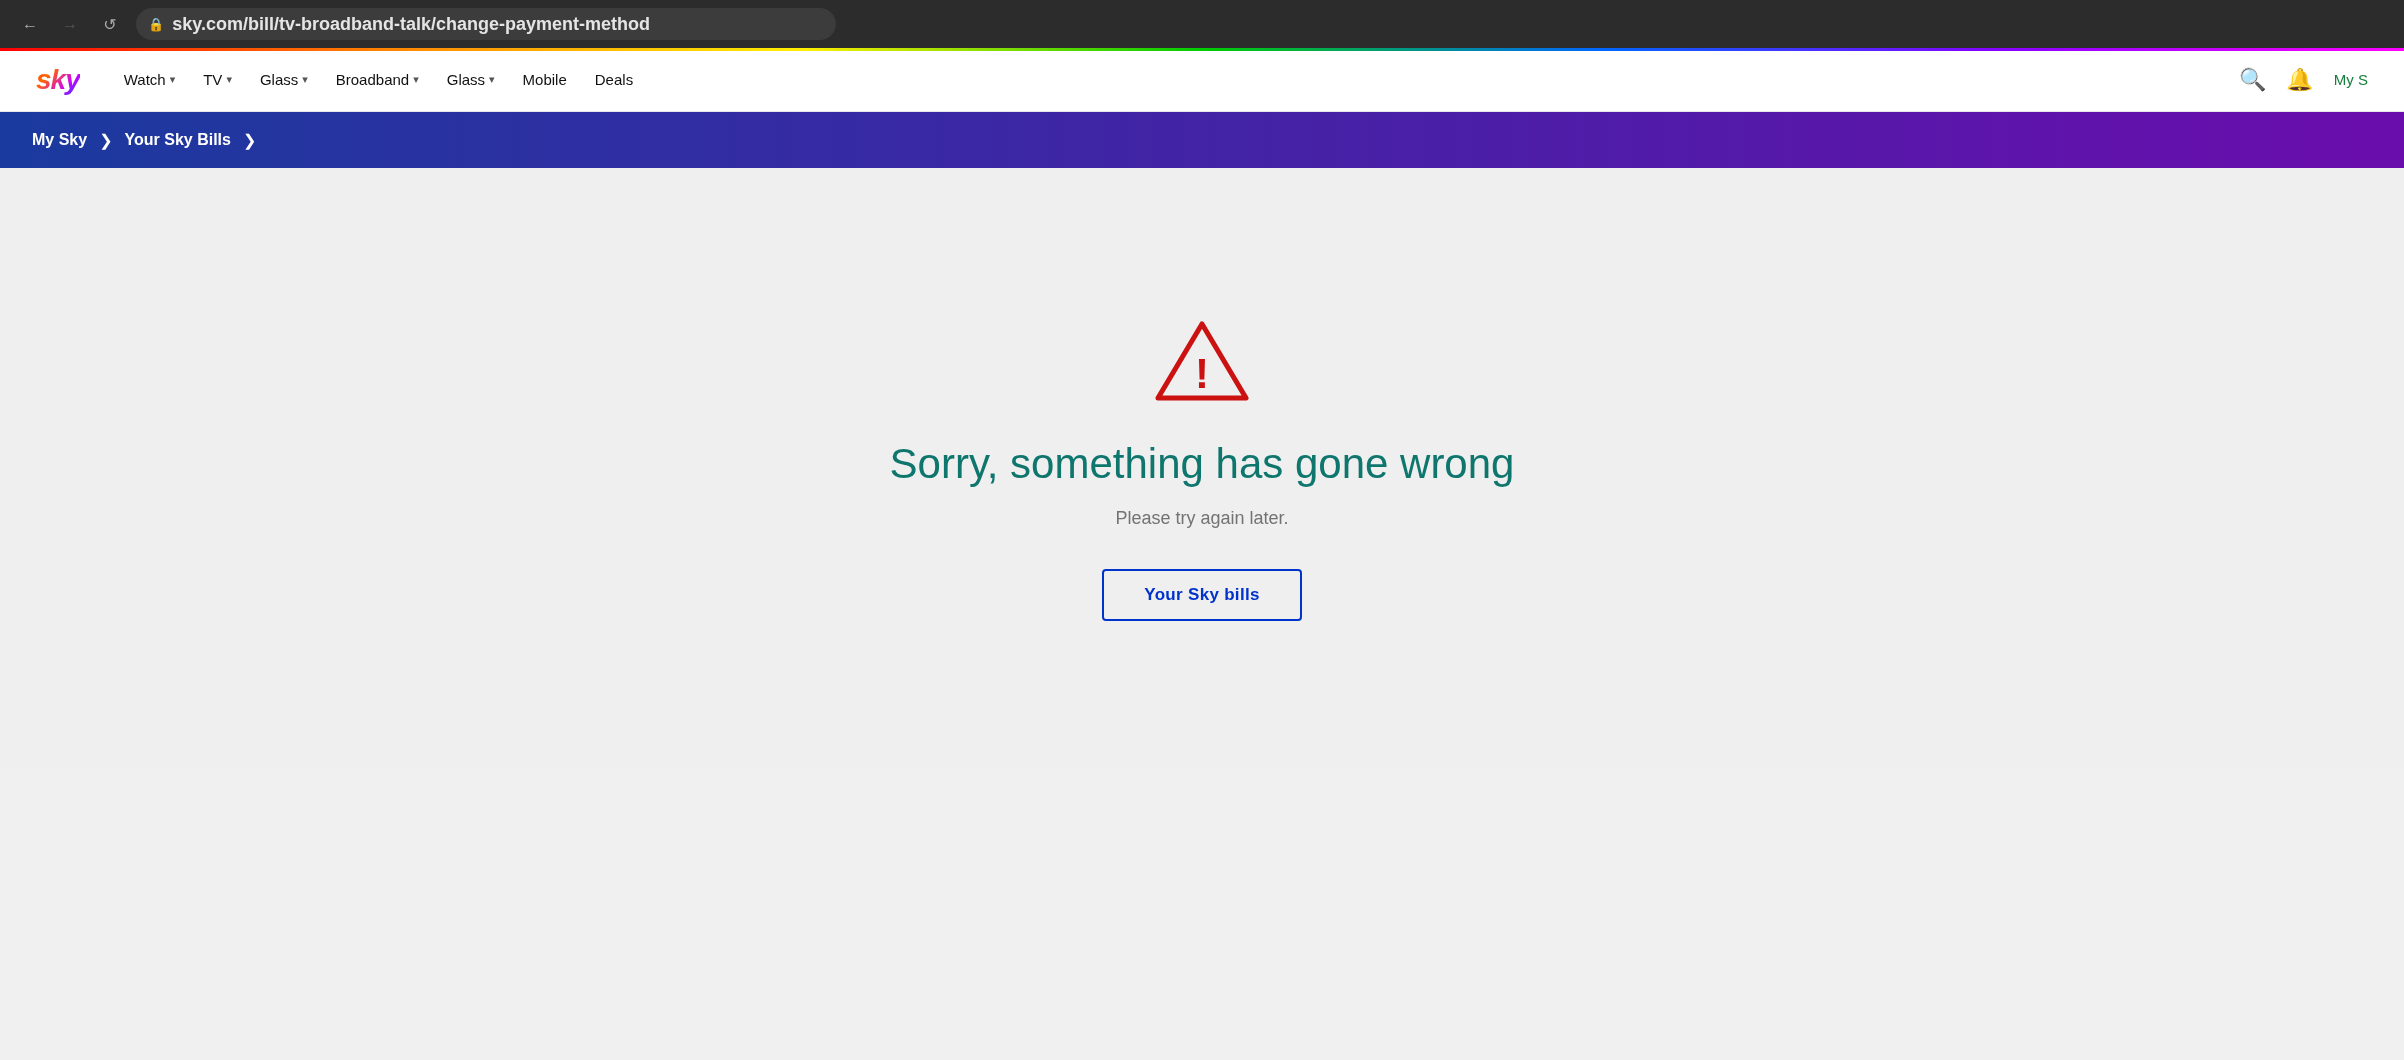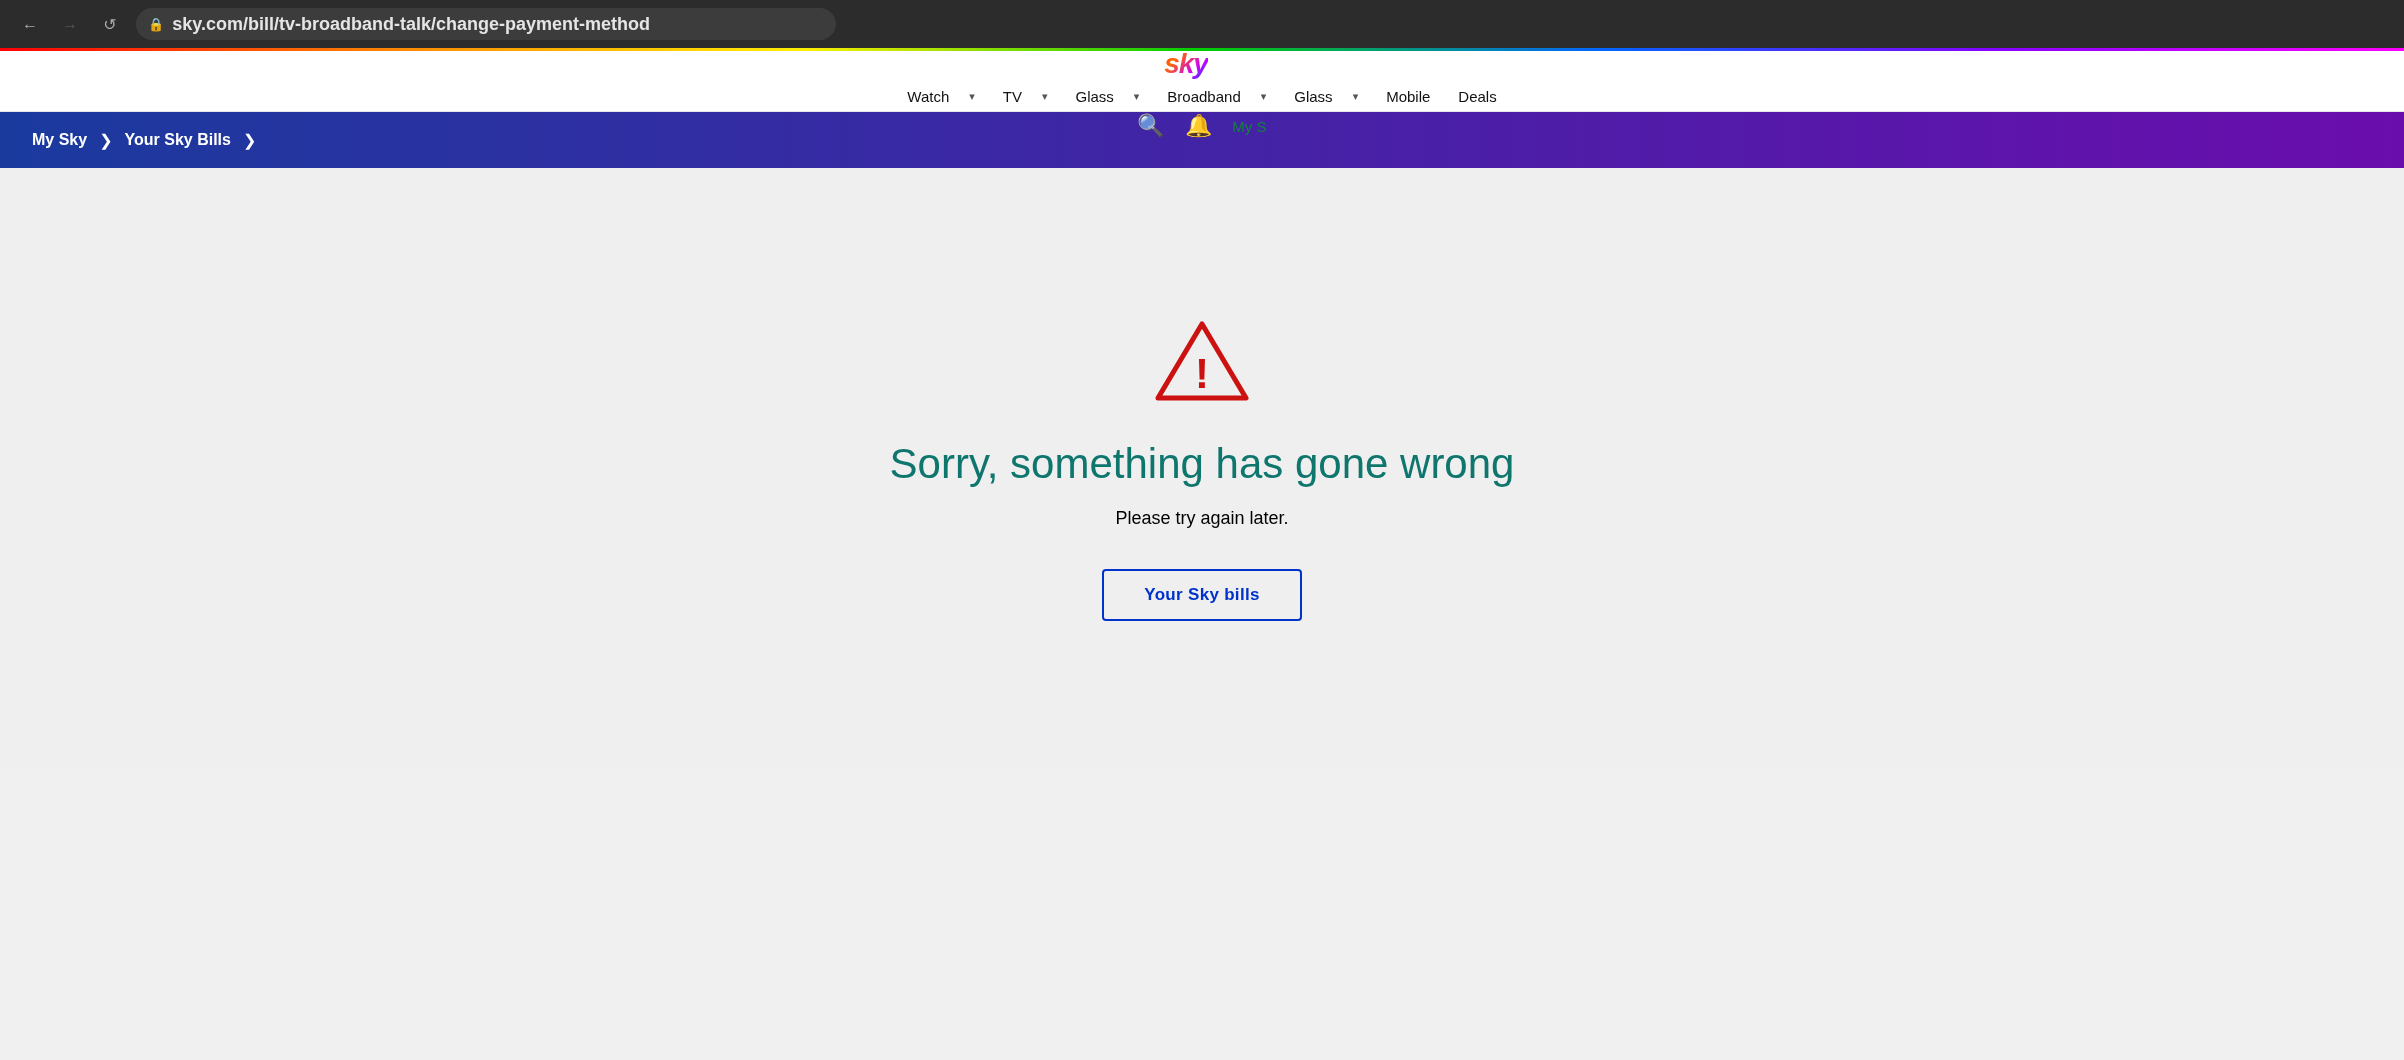--- a/index.html
+++ b/index.html
@@ -49,21 +49,20 @@
 
     
     .sky-navbar {
       background: #fff;
       height: 64px;
       display: flex;
       align-items: center;
       padding: 0 36px;
       border-bottom: 1px solid #e8e8e8;
       position: relative;
-      flex-direction: column;
     }
     
     .sky-navbar::before {
       content: '';
       position: absolute;
       top: 0; left: 0; right: 0;
       height: 3px;
       background: linear-gradient(to right, #ff0000, #ff8800, #ffee00, #00cc00, #0066ff, #8800ff, #ff00ff);
     }
     .sky-logo {
@@ -79,21 +78,21 @@
     }
     .sky-nav-items {
       display: flex;
       align-items: center;
       gap: 4px;
       flex: 1;
     }
     .sky-nav-item {
       display: flex;
       align-items: center;
-      gap: 20px;
+      gap: 4px;
       padding: 8px 12px;
       font-size: 15px;
       color: #111;
       cursor: pointer;
       border-radius: 4px;
       white-space: nowrap;
       font-weight: 500;
       text-align: right;
     }
     .chevron {
@@ -157,21 +156,21 @@
     }
     .error-title {
       font-size: 42px;
       font-weight: 400;
       color: #0f766e;
       margin-bottom: 20px;
       text-align: center;
     }
     .error-subtitle {
       font-size: 18px;
-      color: #000000;
+      color: #737373;
       margin-bottom: 40px;
       text-align: left;
     }
     .sky-bills-btn {
       border: 2px solid #0033cc;
       background: transparent;
       color: #0033cc;
       font-size: 17px;
       font-weight: 700;
       padding: 14px 40px;

